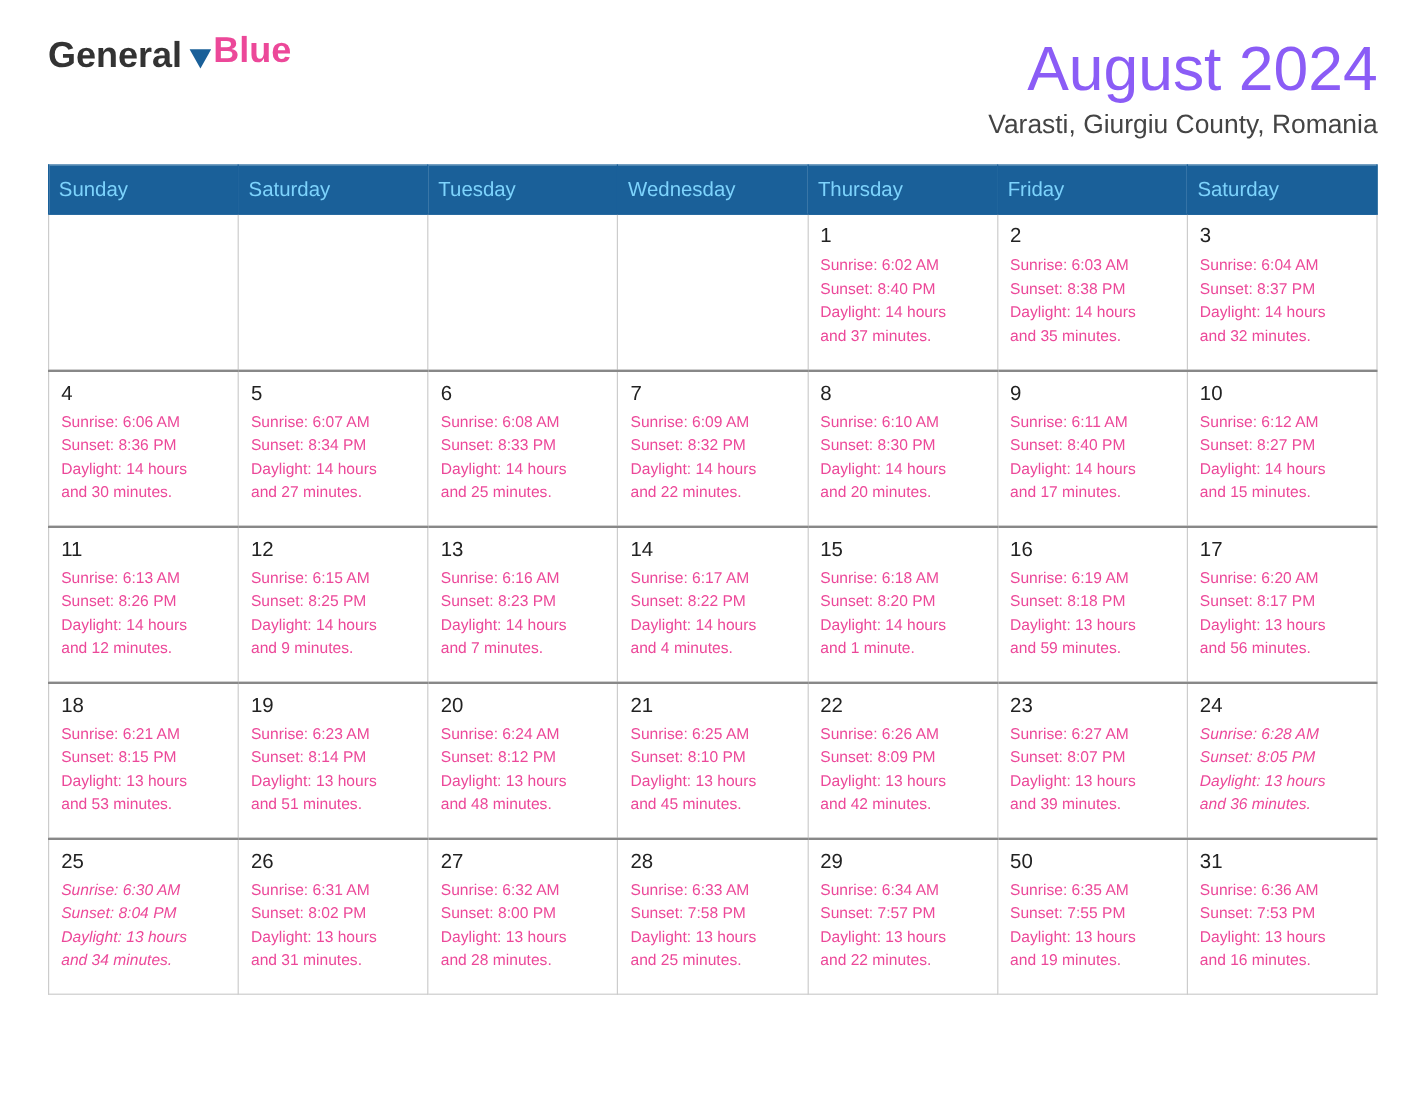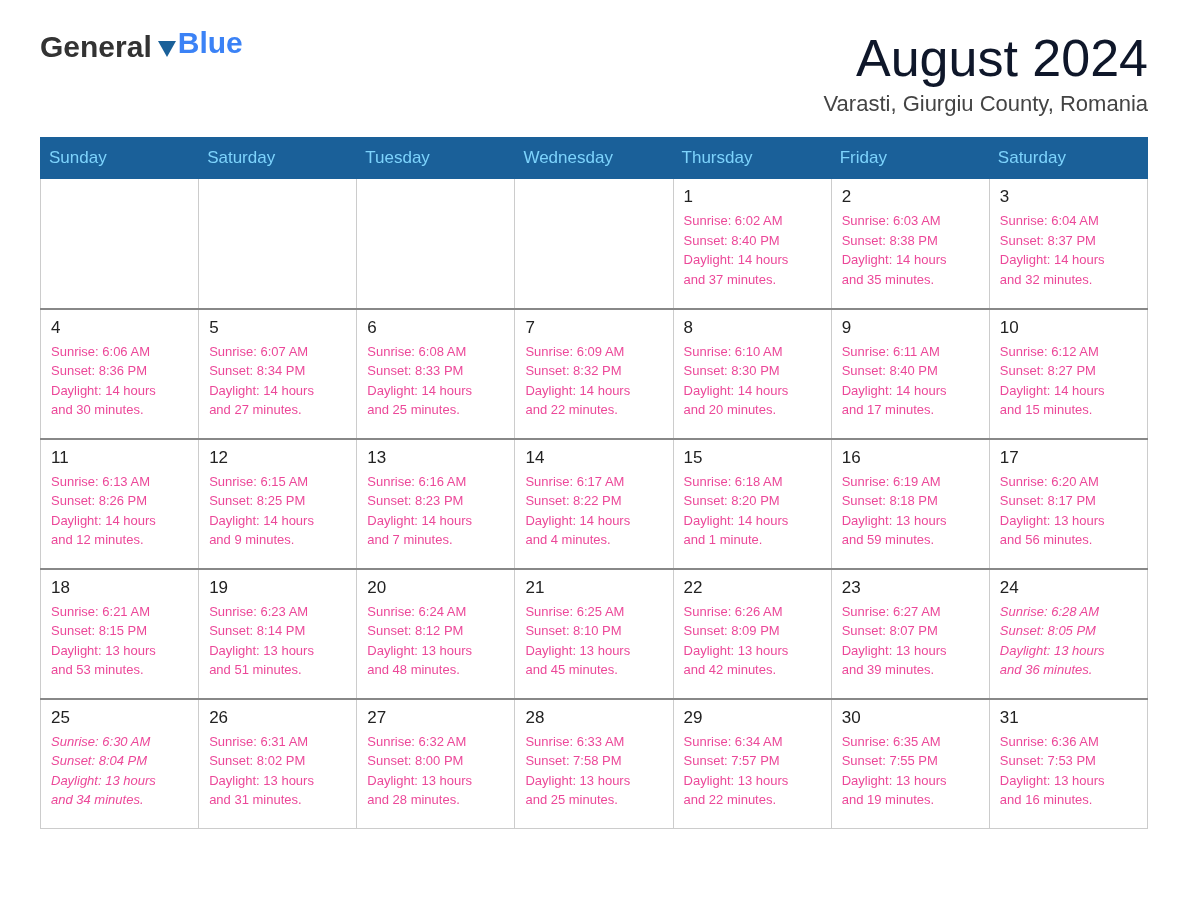--- a/index.html
+++ b/index.html
@@ -25,21 +25,21 @@
       display: flex;
       align-items: center;
       gap: 2px;
     }
     .title-section {
       text-align: right;
     }
     .month-title {
       font-size: 52px;
       font-weight: normal;
-      color: #0f172a;
+      color: #8b5cf6;
       line-height: 1.1;
     }
     .location {
       font-size: 22px;
       color: #444;
       margin-top: 4px;
     }
     .calendar {
       width: 100%;
       border-collapse: collapse;
@@ -85,21 +85,21 @@
 <body>
 
 <div class="header">
   <div class="logo">
     <div class="logo-row">
       <span style="font-size:30px;font-weight:bold;color:#333;font-family:Arial,sans-serif;">General</span>
       <svg width="22" height="22" viewBox="0 0 22 22" style="margin-left:2px;margin-top:2px;">
         <polygon points="2,4 20,4 11,20" fill="#1a6099"></polygon>
       </svg>
     </div>
-    <span style="font-size:30px;font-weight:bold;color:#3b82f6;font-family:Arial,sans-serif;margin-top:-4px;">Blue</span>
+    <span style="font-size:30px;font-weight:bold;color:#ec4899;font-family:Arial,sans-serif;margin-top:-4px;">Blue</span>
   </div>
   <div class="title-section">
     <div class="month-title">August 2024</div>
     <div class="location">Varasti, Giurgiu County, Romania</div>
   </div>
 </div>
 
 <table class="calendar">
   <thead>
     <tr>
@@ -323,21 +323,21 @@
 and 25 minutes.</div>
         </td>
         <td>
           <span class="day-num">29</span>
           <div class="day-info" style="white-space: pre-line;">Sunrise: 6:34 AM
 Sunset: 7:57 PM
 Daylight: 13 hours
 and 22 minutes.</div>
         </td>
         <td>
-          <span class="day-num">30</span>
+          <span class="day-num">50</span>
           <div class="day-info" style="white-space: pre-line;">Sunrise: 6:35 AM
 Sunset: 7:55 PM
 Daylight: 13 hours
 and 19 minutes.</div>
         </td>
         <td>
           <span class="day-num">31</span>
           <div class="day-info" style="white-space: pre-line;">Sunrise: 6:36 AM
 Sunset: 7:53 PM
 Daylight: 13 hours

